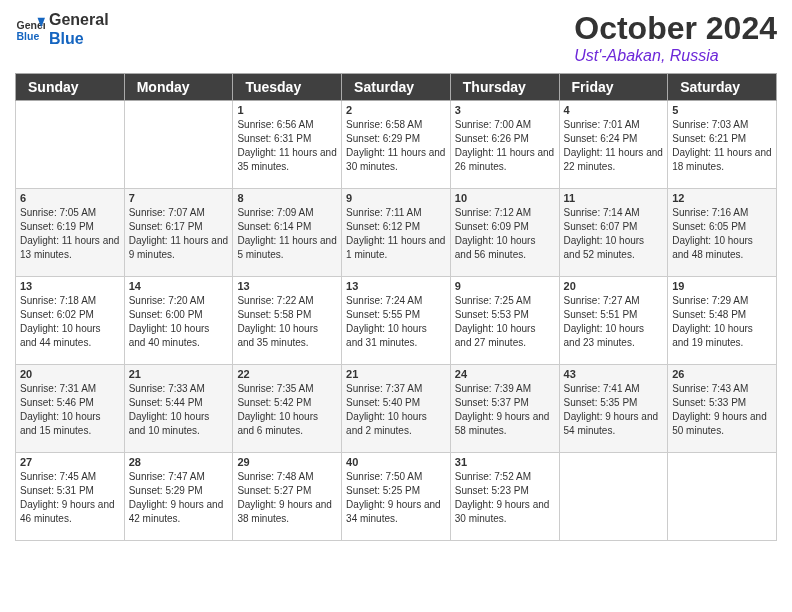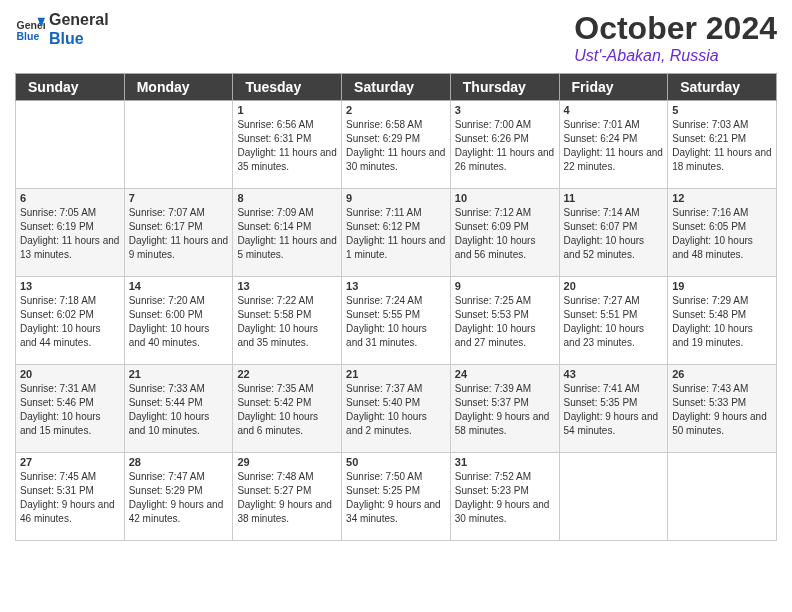--- a/index.html
+++ b/index.html
@@ -241,21 +241,21 @@
           </td>
           <td>
             <span class="day-number">28</span>
             <div class="cell-text">Sunrise: 7:47 AM<br>Sunset: 5:29 PM<br>Daylight: 9 hours and 42 minutes.</div>
           </td>
           <td>
             <span class="day-number">29</span>
             <div class="cell-text">Sunrise: 7:48 AM<br>Sunset: 5:27 PM<br>Daylight: 9 hours and 38 minutes.</div>
           </td>
           <td>
-            <span class="day-number">50</span>
+            <span class="day-number">40</span>
             <div class="cell-text">Sunrise: 7:50 AM<br>Sunset: 5:25 PM<br>Daylight: 9 hours and 34 minutes.</div>
           </td>
           <td>
             <span class="day-number">31</span>
             <div class="cell-text">Sunrise: 7:52 AM<br>Sunset: 5:23 PM<br>Daylight: 9 hours and 30 minutes.</div>
           </td>
           <td class="empty-cell"></td>
           <td class="empty-cell"></td>
         </tr>
       </tbody>

